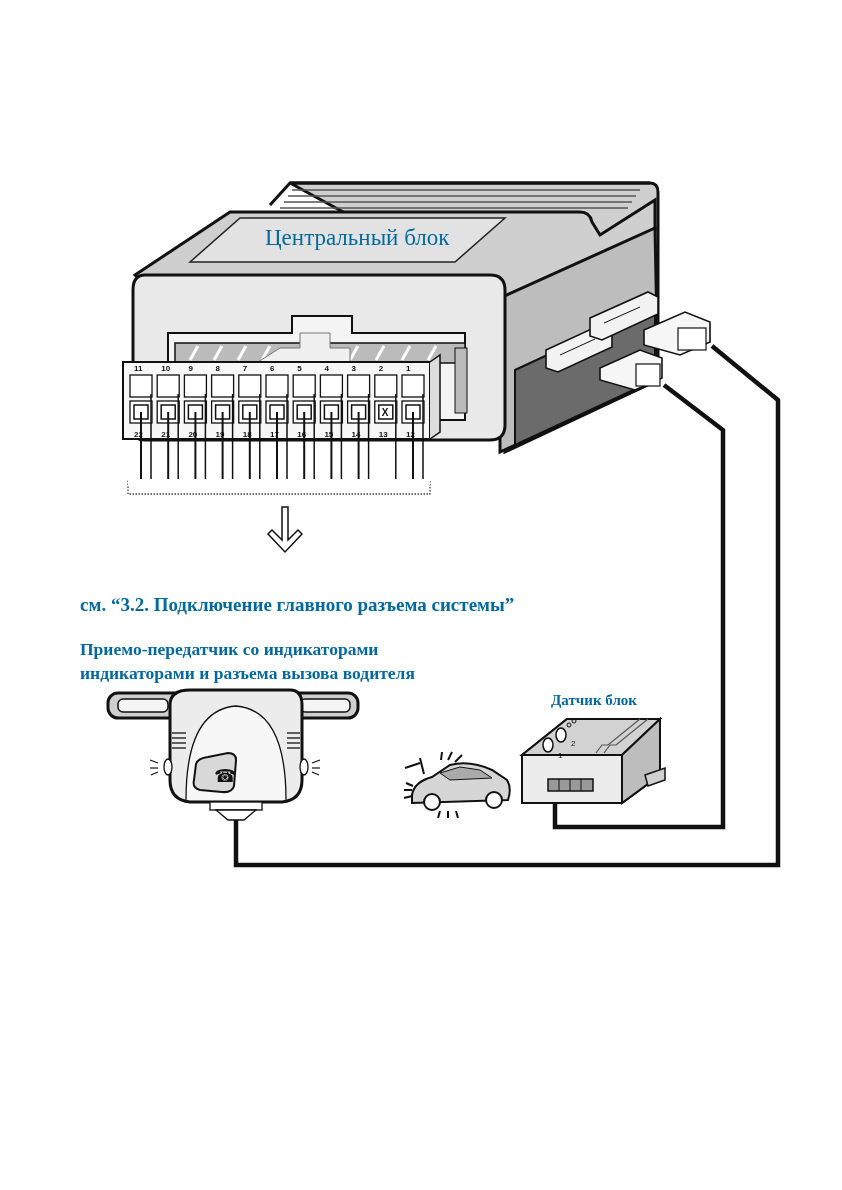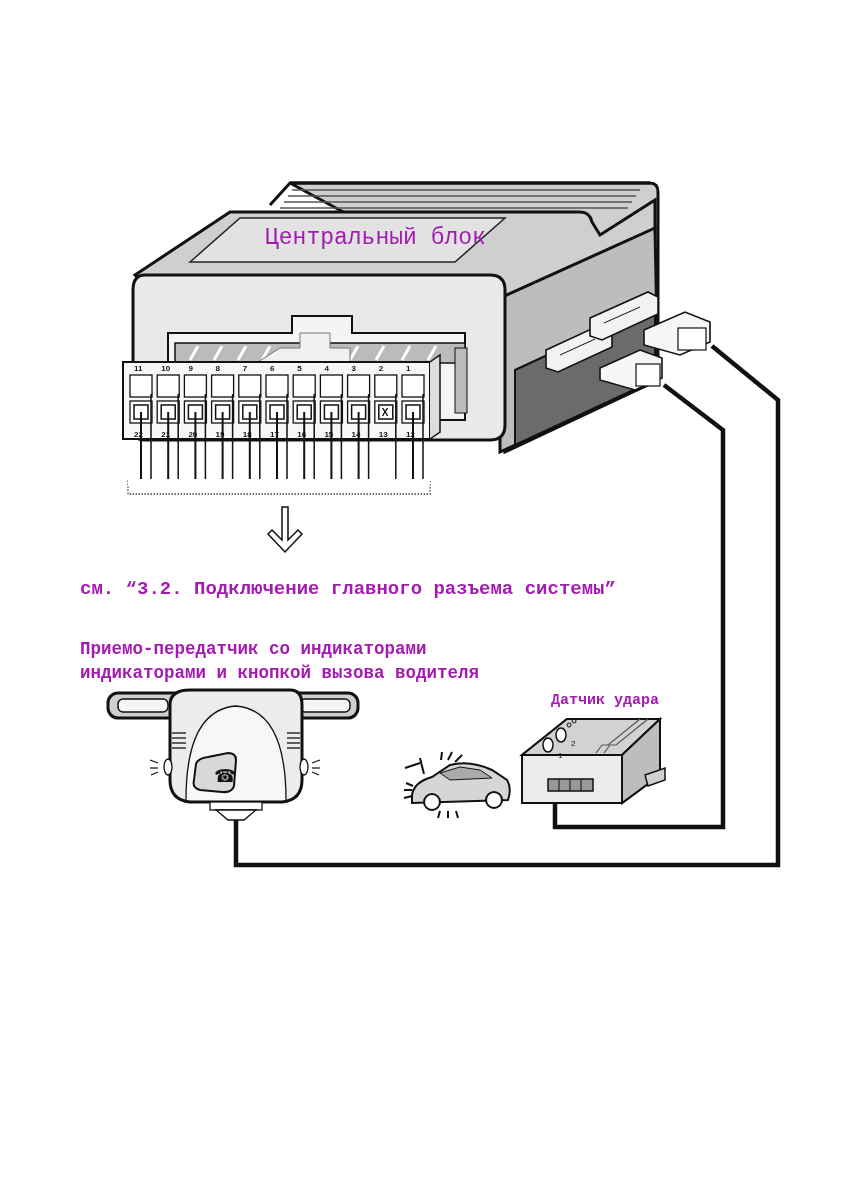--- a/index.html
+++ b/index.html
@@ -1,20 +1,20 @@
 <!DOCTYPE html>
 <html><head>
 <meta charset="utf-8">
 <style>
   html, body { margin:0; padding:0; background:#ffffff; }
   body { width:842px; height:1190px; position:relative; overflow:hidden; font-family:"Liberation Sans", sans-serif; }
   svg { position:absolute; left:0; top:0; }
-  .lbl { position:absolute; color:#a21caf; font-family:Liberation Mono, monospace; white-space:nowrap; }
+  .lbl { position:absolute; color:#0369a1; font-family:Liberation Serif, serif; white-space:nowrap; }
   #unit-title { left:265px; top:225px; font-size:23px; font-weight:normal; }
-  #ref-caption { left:80px; top:578px; font-size:19px; font-weight:bold; }
+  #ref-caption { left:80px; top:594px; font-size:19px; font-weight:bold; }
   #transceiver-caption { left:80px; top:637px; font-size:17.5px; font-weight:bold; line-height:24px; }
   #shock-caption { left:551px; top:692px; font-size:15px; font-weight:bold; }
   .pin-top { font-size:8px; font-weight:bold; font-family:"Liberation Sans", sans-serif; }
 </style>
 </head>
 <body>
 
 <svg width="842" height="1190" viewBox="0 0 842 1190">
   <defs>
     <pattern id="dots" width="3" height="3" patternUnits="userSpaceOnUse">
@@ -242,15 +242,15 @@
       <line x1="395.79999999999995" y1="394" x2="395.79999999999995" y2="479" stroke="#111" stroke-width="1.5"></line>
       <line x1="423" y1="394" x2="423" y2="479" stroke="#111" stroke-width="1.5"></line>
       <line x1="413" y1="412" x2="413" y2="479" stroke="#111" stroke-width="2"></line>
     </g>
 </svg>
 
 <div class="lbl" id="unit-title">Центральный блок</div>
 <div class="lbl" id="ref-caption">см. “3.2. Подключение главного разъема системы”</div>
 <div class="lbl" id="transceiver-caption">
   <div>Приемо-передатчик со индикаторами</div>
-  <div>индикаторами и кнопкой вызова водителя</div>
+  <div>индикаторами и разъема вызова водителя</div>
 </div>
-<div class="lbl" id="shock-caption">Датчик удара</div>
+<div class="lbl" id="shock-caption">Датчик блок</div>
 
 </body></html>

